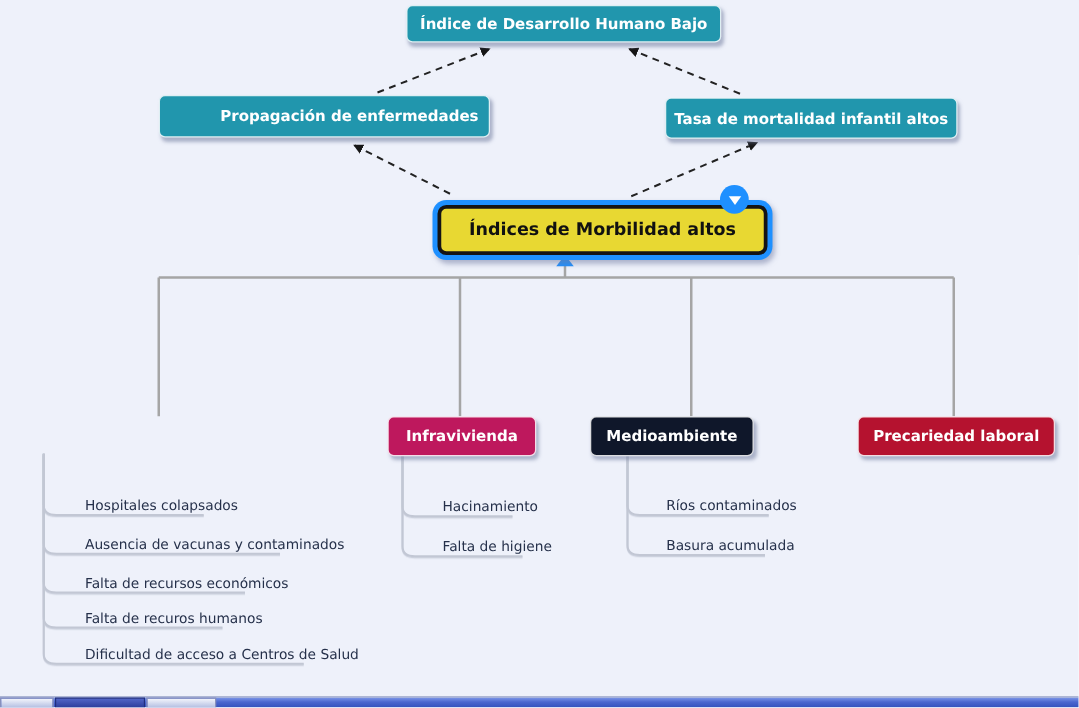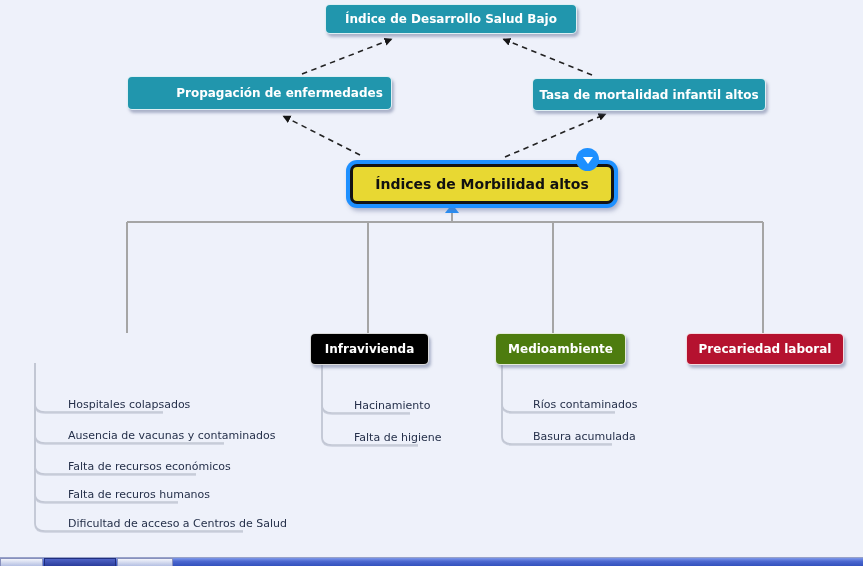--- a/index.html
+++ b/index.html
@@ -11,22 +11,22 @@
 
   
   .node{position:absolute;display:flex;align-items:center;justify-content:center;
         color:#fff;font-weight:bold;font-size:12px;text-align:center;
         border:1px solid rgba(255,255,255,.85);border-radius:5px;
         box-shadow:2px 3px 3px rgba(115,125,160,.55);cursor:pointer;white-space:nowrap;}
   .teal{background:#2196ad;}
 
   .cat{top:333px;height:30px;}
   .cat0{left:22px;width:211px;background:#3b22d6;}
-  .cat1{left:310px;width:117px;background:#000000;}
-  .cat2{left:495px;width:129px;background:#4d7c0f;}
+  .cat1{left:310px;width:117px;background:#be185d;}
+  .cat2{left:472px;width:129px;background:#0f172a;}
   .cat3{left:686px;width:156px;background:#b5122f;}
 
   
   .sel-ring{position:absolute;left:314px;top:160px;width:272px;height:48px;
             background:#1e90ff;border-radius:11px;padding:0;box-sizing:border-box;
             box-shadow:2px 3px 4px rgba(110,120,160,.5);cursor:pointer;margin-left:32px;}
   .sel-inner{position:absolute;left:4px;top:4px;right:4px;bottom:4px;
              background:#e8d832;border:3px solid #141414;border-radius:7px;
              display:flex;align-items:center;justify-content:center;box-sizing:border-box;
              color:#111;font-weight:bold;font-size:14px;white-space:nowrap;}
@@ -87,21 +87,21 @@
       <path d="M322 364 V405 Q322 413 332 413 H410"></path>
       <path d="M322 364 V437 Q322 445 332 445 H418"></path>
 
       <path d="M502 364 V404 Q502 412 512 412 H615"></path>
       <path d="M502 364 V436 Q502 444 512 444 H612"></path>
     </g>
 
     <polygon points="445,213 459,213 452,204" fill="#1e90ff"></polygon>
   </svg>
 
-  <div class="node teal" style="left:325px;top:4px;width:250px;height:28px;">Índice de Desarrollo Salud Bajo</div>
+  <div class="node teal" style="left:325px;top:4px;width:250px;height:28px;">Índice de Desarrollo Humano Bajo</div>
 
   <div class="node teal" style="left:127px;top:76px;width:223px;height:32px;padding-left:40px;">Propagación de enfermedades</div>
 
   <div class="node teal" style="left:532px;top:78px;width:232px;height:31px;">Tasa de mortalidad infantil altos</div>
 
   <div class="sel-ring">
     <div class="sel-inner">Índices de Morbilidad altos</div>
   </div>
   <div class="handle">
     <span class="tri"></span>

